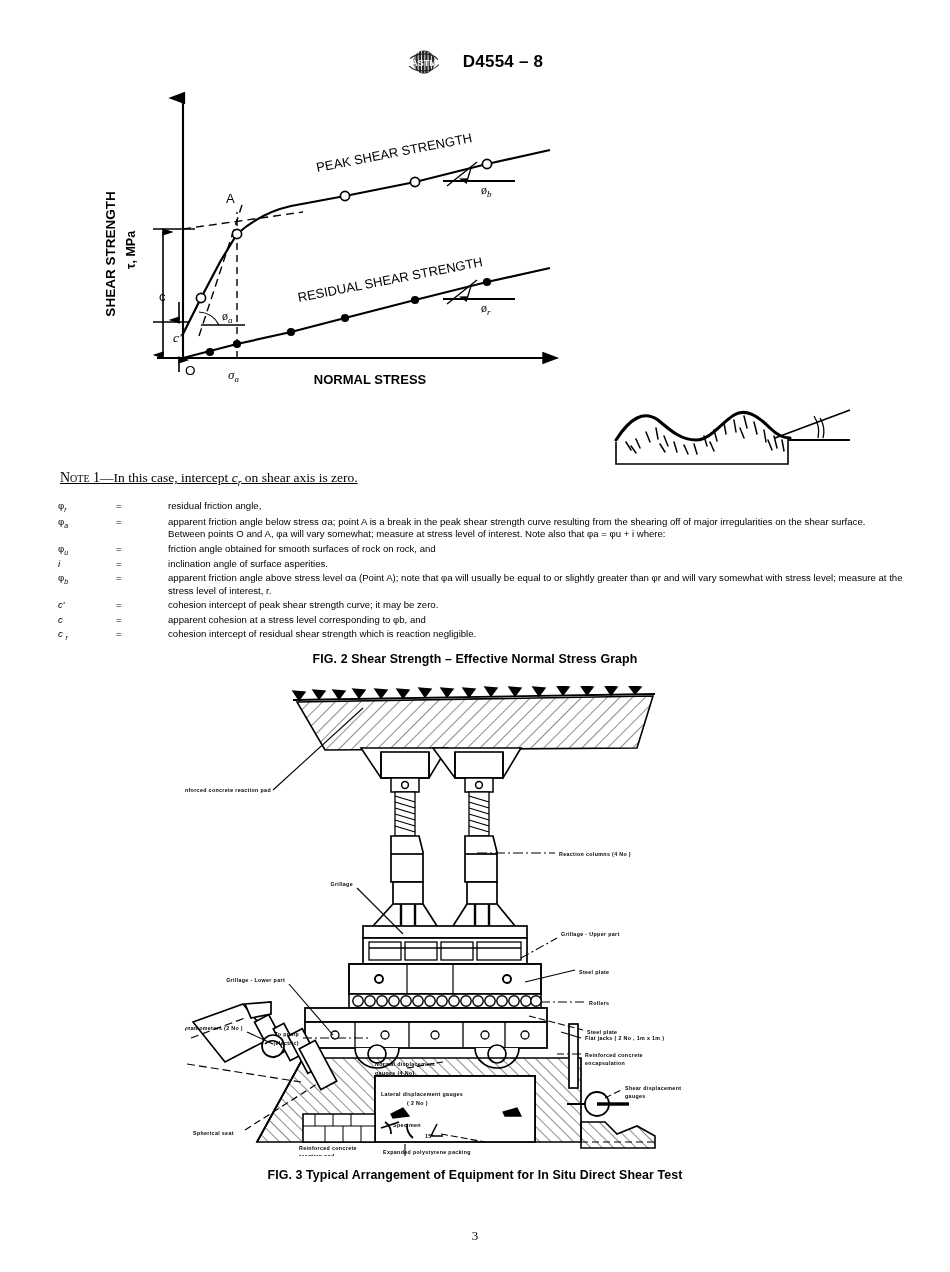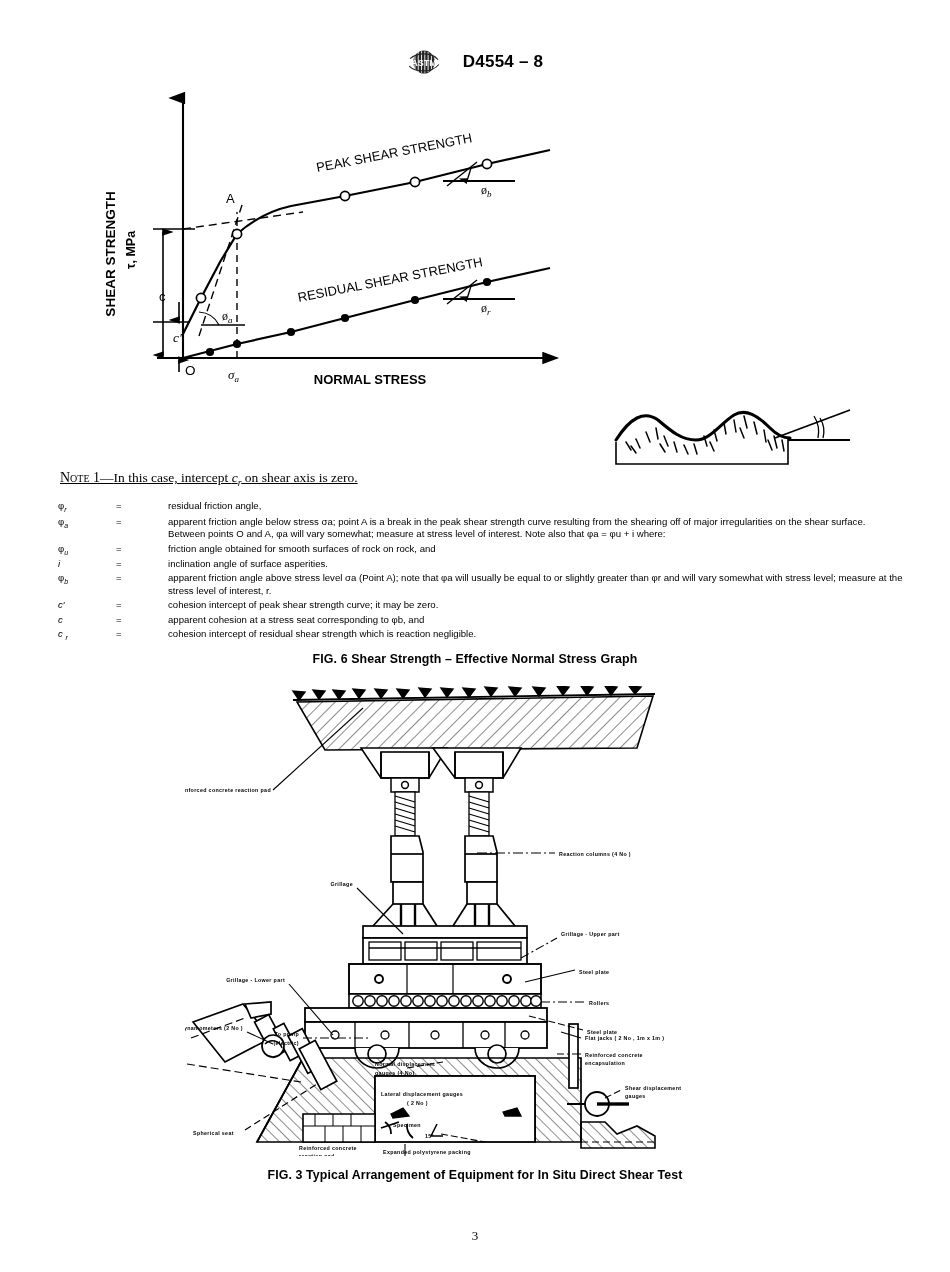--- a/index.html
+++ b/index.html
@@ -269,31 +269,31 @@
     <td class="def">apparent friction angle above stress level σa (Point A); note that φa will usually be equal to or slightly greater than φr and will vary somewhat with stress level; measure at the stress level of interest, r.</td>
   </tr>
   <tr>
     <td class="sym"><i>c′</i></td>
     <td class="eq">=</td>
     <td class="def">cohesion intercept of peak shear strength curve; it may be zero.</td>
   </tr>
   <tr>
     <td class="sym"><i>c</i></td>
     <td class="eq">=</td>
-    <td class="def">apparent cohesion at a stress seat corresponding to φb, and</td>
+    <td class="def">apparent cohesion at a stress level corresponding to φb, and</td>
   </tr>
   <tr>
     <td class="sym"><i>c <sub>r</sub></i></td>
     <td class="eq">=</td>
     <td class="def">cohesion intercept of residual shear strength which is reaction negligible.</td>
   </tr>
 </tbody>
   </table>
 
-<div class="figcap f2">FIG. 6  Shear Strength – Effective Normal Stress Graph</div>
+<div class="figcap f2">FIG. 2  Shear Strength – Effective Normal Stress Graph</div>
 
 <div class="fig3-wrap">
   <svg width="600" height="470" viewBox="0 0 600 470">
     <defs>
       <pattern id="hatchA" width="9" height="9" patternTransform="rotate(45)" patternUnits="userSpaceOnUse">
         <line x1="0" y1="0" x2="0" y2="9" stroke="#000" stroke-width="0.9"></line>
       </pattern>
       <pattern id="hatchB" width="8" height="8" patternTransform="rotate(-45)" patternUnits="userSpaceOnUse">
         <line x1="0" y1="0" x2="0" y2="8" stroke="#000" stroke-width="0.9"></line>
       </pattern>

